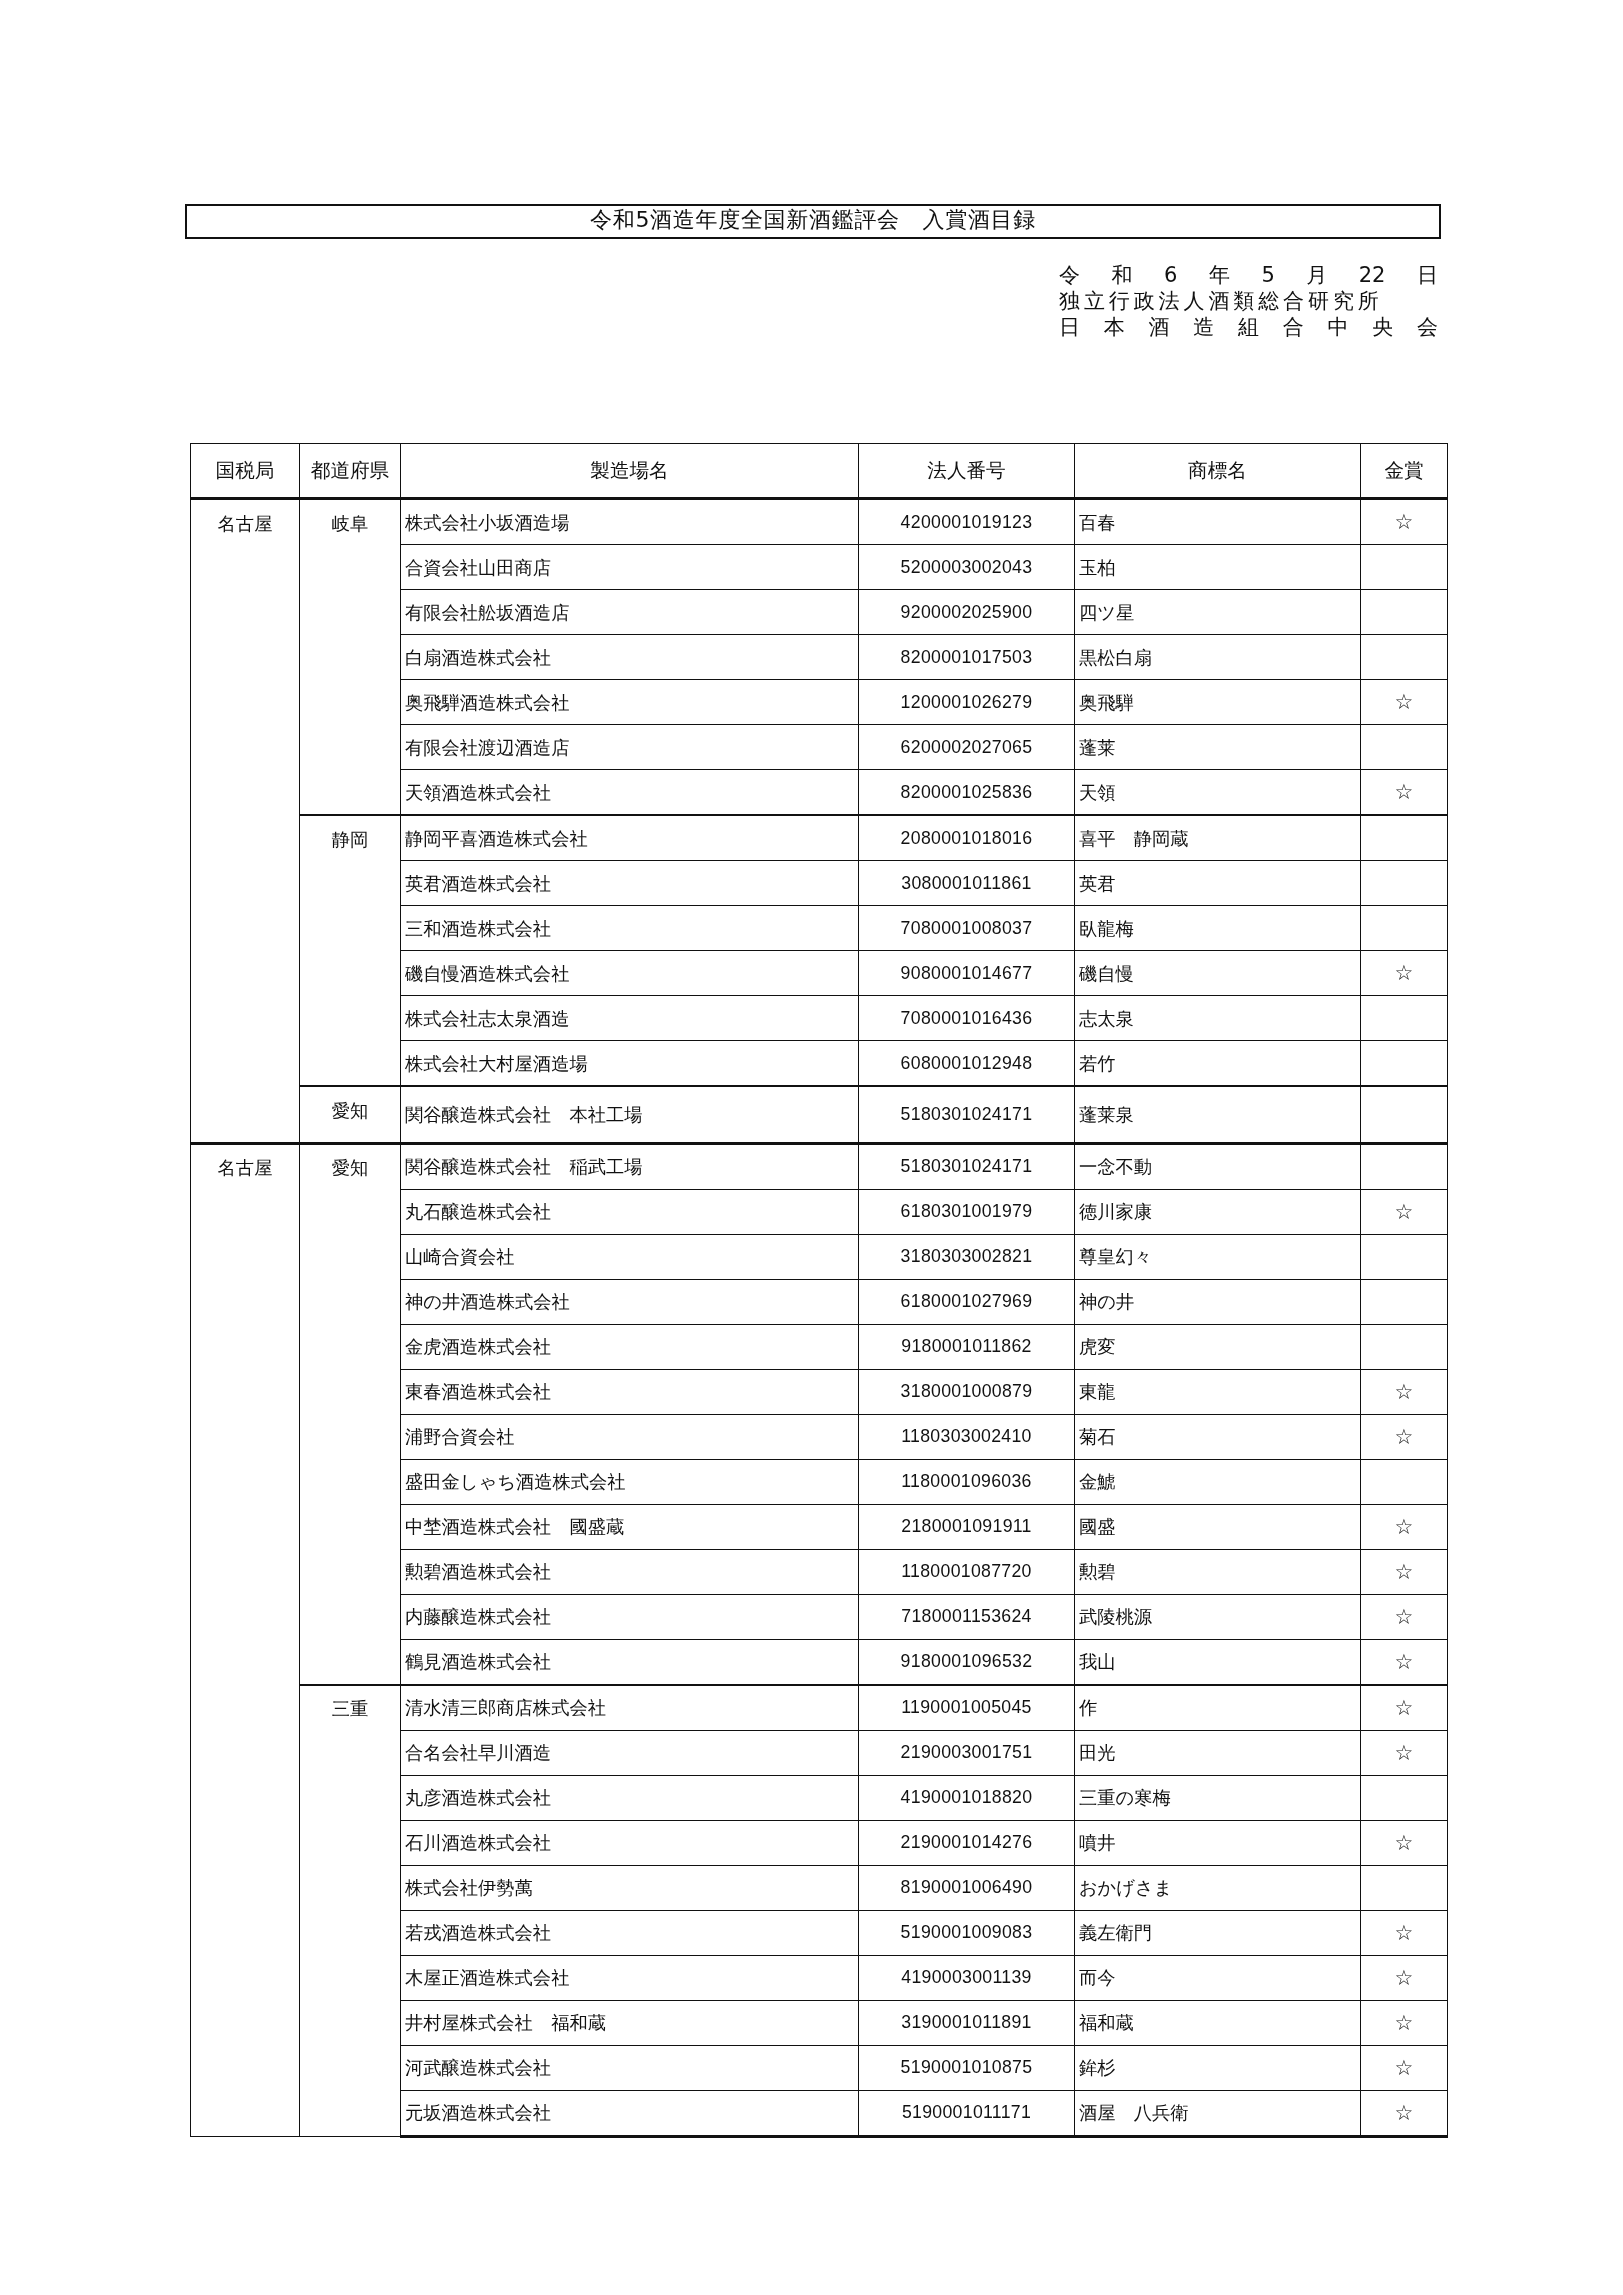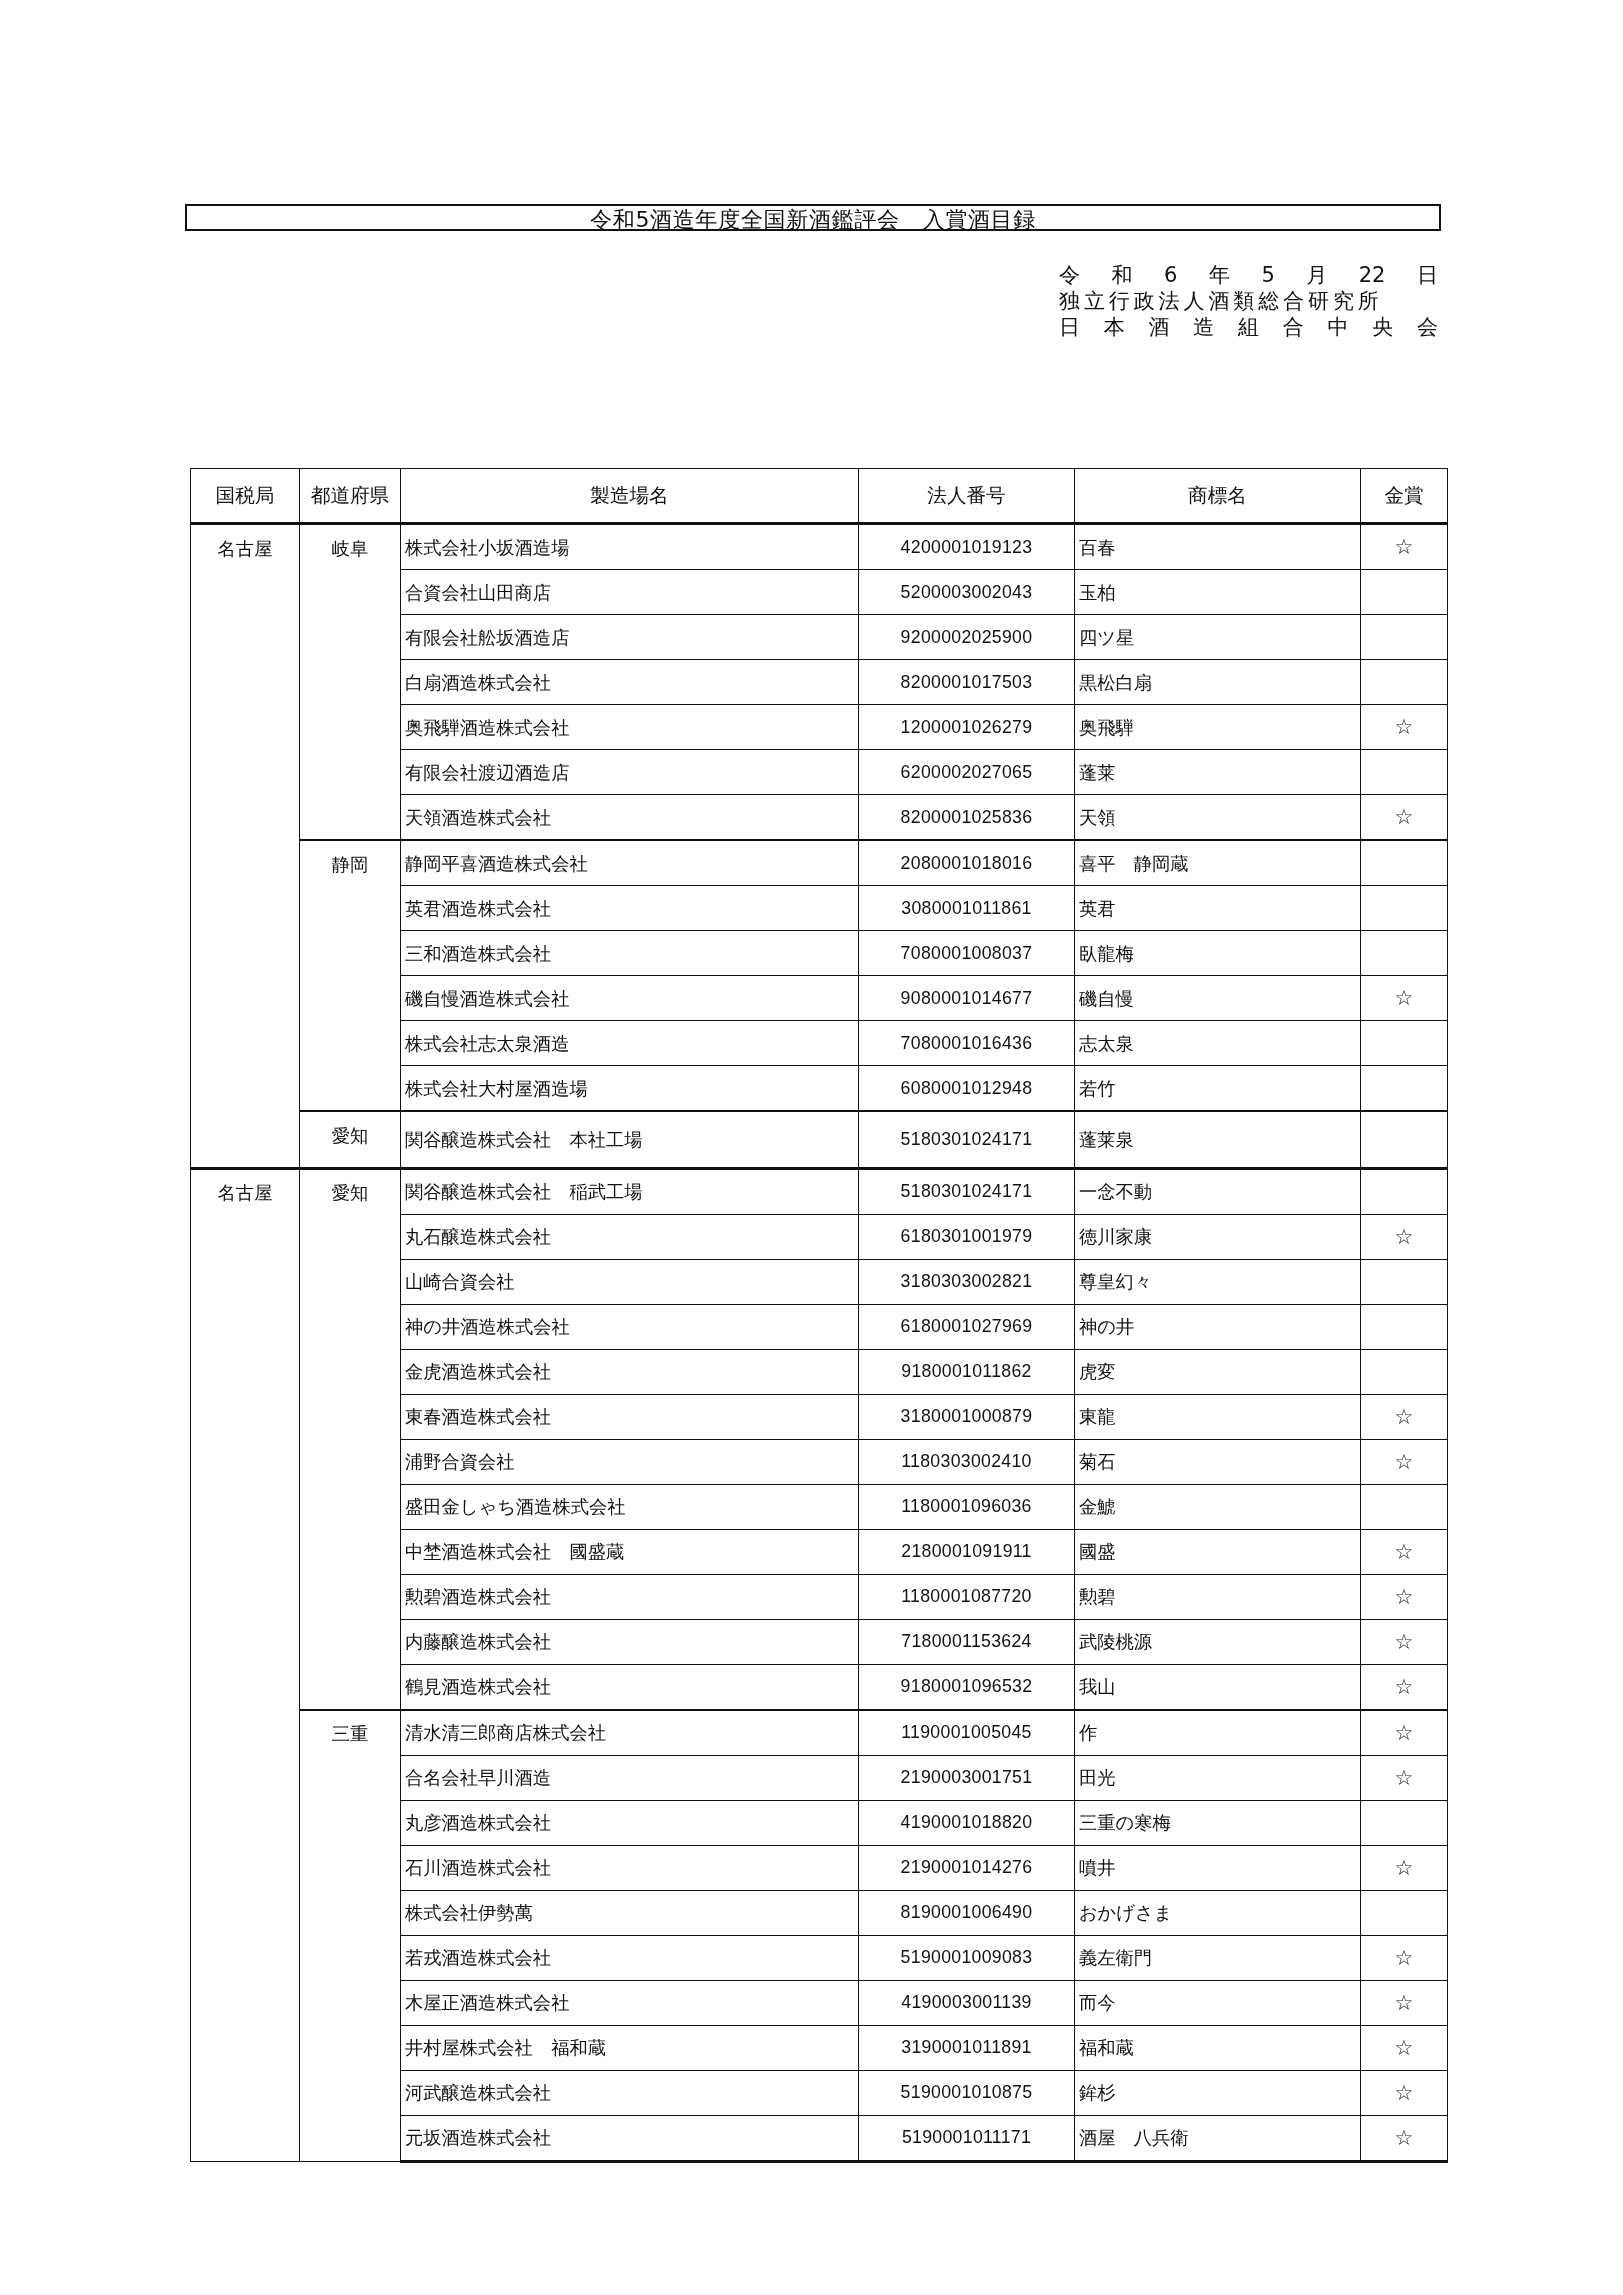--- a/index.html
+++ b/index.html
@@ -1,24 +1,24 @@
 <!DOCTYPE html>
 <html style="font-size:10.5px"><head>
 <meta charset="utf-8">
 <style>
   html, body { margin:0; padding:0; background:#ffffff; }
   body { width:1623px; height:2295px; position:relative; overflow:hidden;
          font-family:"DejaVu Sans", "Liberation Sans", sans-serif; color:#111; }
-  .title-box { position:absolute; left:185px; top:204px; width:1256px; height:27px;
+  .title-box { position:absolute; left:185px; top:204px; width:1256px; height:35px;
                border:2px solid #111; box-sizing:border-box; text-align:center;
                font-size:22px; line-height:27.5px; letter-spacing:0.7px; }
   .issuer { position:absolute; left:1059px; top:262px; width:379px; font-size:21px; line-height:26px; }
   .issuer .line { display:flex; justify-content:space-between; }
   .notes { position:absolute; left:196px; top:383px; font-size:19.6px; line-height:25px; }
-  table.list { position:absolute; left:190px; top:468px; width:1257px;
+  table.list { position:absolute; left:190px; top:443px; width:1257px;
                border-collapse:collapse; table-layout:fixed; font-size:18.3px;padding-left:8px; }
   table.list col.c1 { width:109px; } table.list col.c2 { width:101px; }
   table.list col.c3 { width:458px; } table.list col.c4 { width:216px; }
   table.list col.c5 { width:286px; } table.list col.c6 { width:87px; }
   table.list th { height:51px; border:1.3px solid #111; border-bottom:3.3px solid #111;
                   font-weight:normal; font-size:19.6px; }
   table.list td { height:44px; border:1.3px solid #111; padding:0 3.9px; vertical-align:middle; }
   td.bureau, td.pref { vertical-align:top !important; text-align:center; padding-top:10.5px !important; }
   td.num { text-align:center; font-family:"Liberation Sans", sans-serif; font-size:17.7px; letter-spacing:0.3px;margin-top:37px; }
   td.gold { text-align:center; font-size:21px; }

